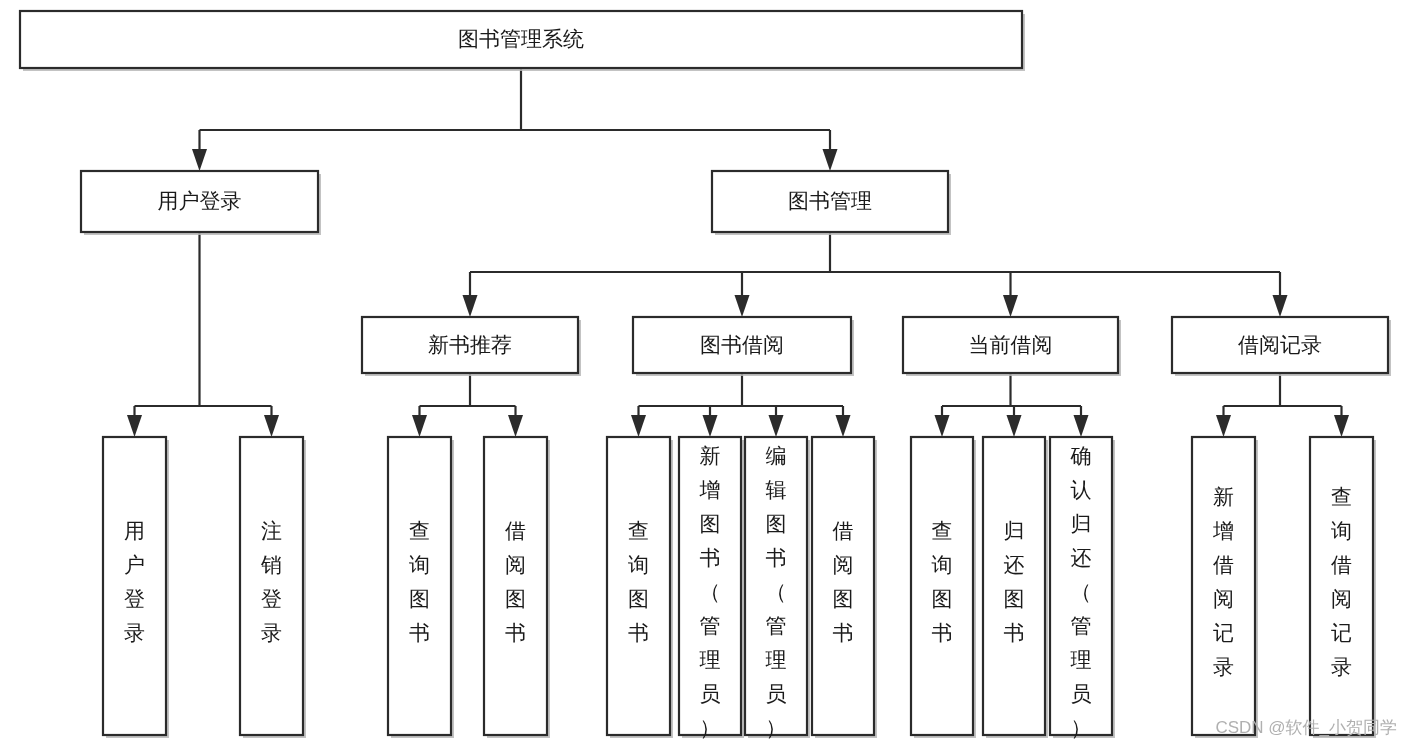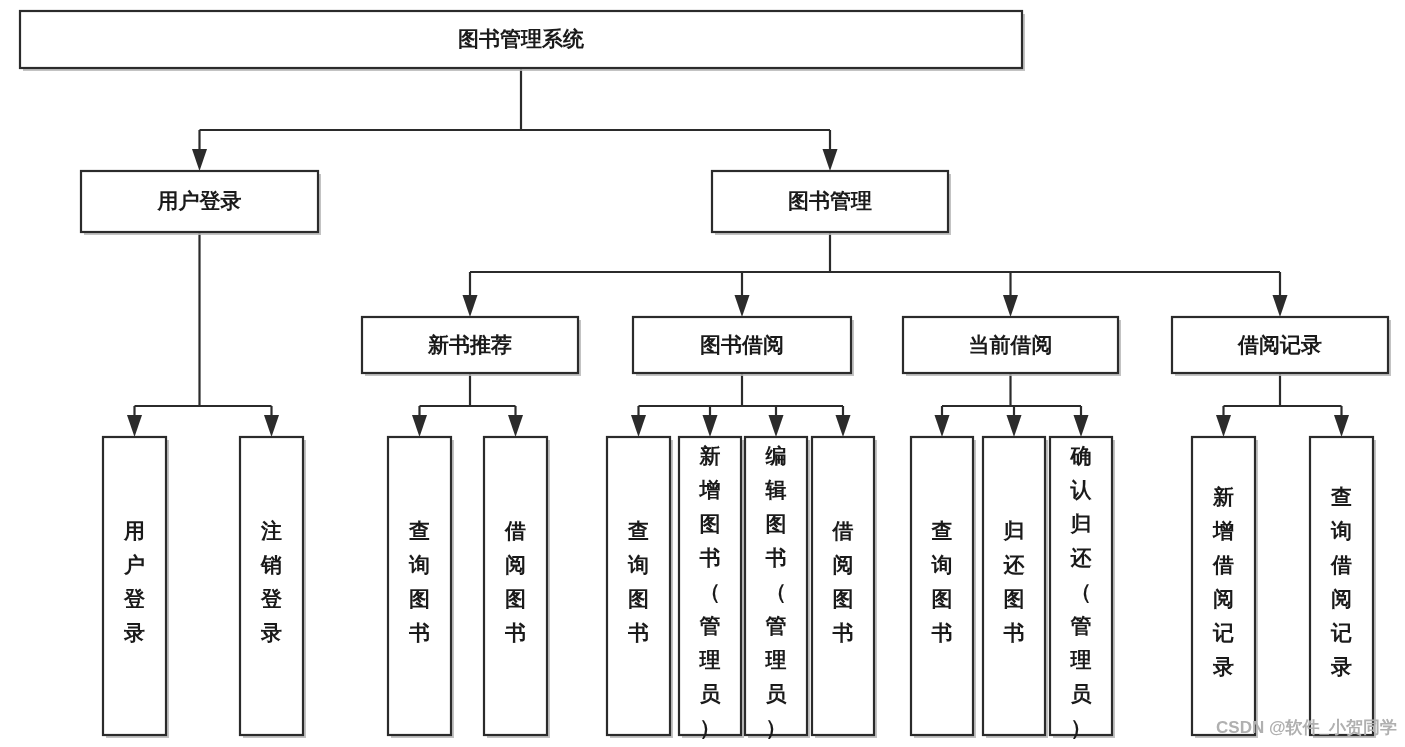--- a/index.html
+++ b/index.html
@@ -11,21 +11,20 @@
     width: 1405px;
     height: 747px;
     font-family: "Liberation Sans", "DejaVu Sans", sans-serif;
     overflow: hidden;
   }
   #diagram-root {
     position: relative;
     width: 1405px;
     height: 747px;
     background: #ffffff;
-    font-weight: bold;
   }
   svg.diagram-canvas {
     position: absolute;
     left: 0;
     top: 0;
     width: 1405px;
     height: 747px;
     display: block;
   }
   .node-box {

